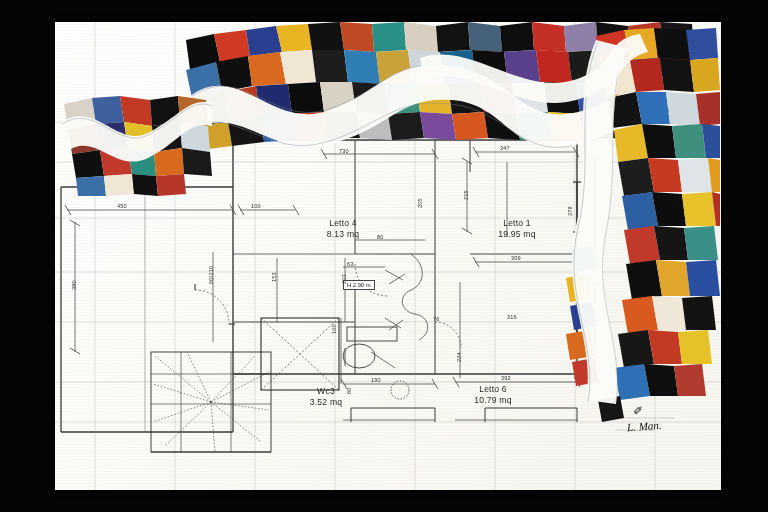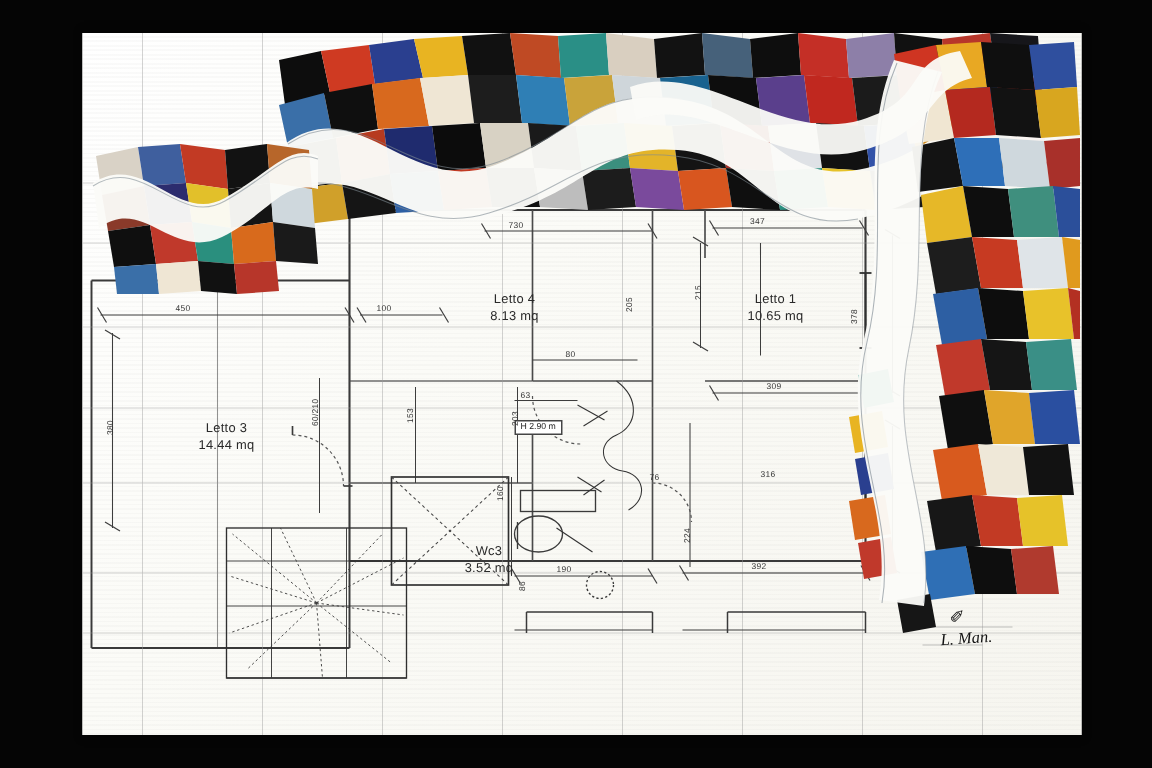--- a/index.html
+++ b/index.html
@@ -19,21 +19,21 @@
   .sheetnoise{position:absolute;inset:0;opacity:.05;
     background:repeating-linear-gradient(0deg,#999 0 1px,transparent 1px 3px);}
 
   
   #plan{position:absolute;left:0;top:0;width:666px;height:468px;}
   #plan svg{position:absolute;left:0;top:0;}
 
   
   .roomlabel{position:absolute;color:#2a2a2a;font-family:"Liberation Sans",sans-serif;
     font-size:8.5px;line-height:11px;letter-spacing:.2px;text-align:center;white-space:nowrap;}
-  .roomlabel .nm{display:block;font-size:8.6px;}
+  .roomlabel .nm{display:block;font-size:8.6px;margin-top:24px;}
   .roomlabel .ar{display:block;font-size:8.6px;}
 
   .dim{position:absolute;font-size:5.6px;color:#333;white-space:nowrap;
        font-family:"Liberation Sans",sans-serif;letter-spacing:.2px;}
   .dim.v{transform-origin:0 0;transform:rotate(-90deg);}
 
   .hbox{position:absolute;border:0.8px solid #444;padding:1px 3px;font-size:5.8px;color:#222;
         background:#fff;white-space:nowrap;}
 
   .sig{position:absolute;font-family:"Liberation Serif",serif;font-style:italic;
@@ -229,35 +229,35 @@
           <path d="M96 430 L216 430"></path>
         </g>
 
         <g stroke="#8b8b8b" fill="none" stroke-width=".5" opacity=".7">
           <path d="M560 396 L620 396"></path>
           <path d="M560 408 L600 408"></path>
           <path d="M600 368 L648 368"></path>
         </g>
       </svg>
 
-      <div class="roomlabel" style="left:48px;top:258px;width:96px;">
-        <span class="nm">Letto 3</span>
-        <span class="ar">14.44 mq</span>
-      </div>
       <div class="roomlabel" style="left:240px;top:172px;width:96px;">
         <span class="nm">Letto 4</span>
         <span class="ar">8.13 mq</span>
       </div>
       <div class="roomlabel" style="left:414px;top:172px;width:96px;">
         <span class="nm">Letto 1</span>
-        <span class="ar">10.65 mq</span>
+        <span class="ar">19.95 mq</span>
       </div>
       <div class="roomlabel" style="left:223px;top:340px;width:96px;">
         <span class="nm">Wc3</span>
         <span class="ar">3.52 mq</span>
+      </div>
+      <div class="roomlabel" style="left:390px;top:338px;width:96px;">
+        <span class="nm">Letto 6</span>
+        <span class="ar">10.79 mq</span>
       </div>
 
       <div class="hbox" style="left:288px;top:258px;">H 2.90 m</div>
 
       <div class="dim" style="left:62px;top:181px;">450</div>
       <div class="dim" style="left:284px;top:126px;">730</div>
       <div class="dim" style="left:445px;top:123px;">347</div>
       <div class="dim" style="left:196px;top:181px;">100</div>
       <div class="dim" style="left:456px;top:233px;">309</div>
       <div class="dim" style="left:446px;top:353px;">392</div>

